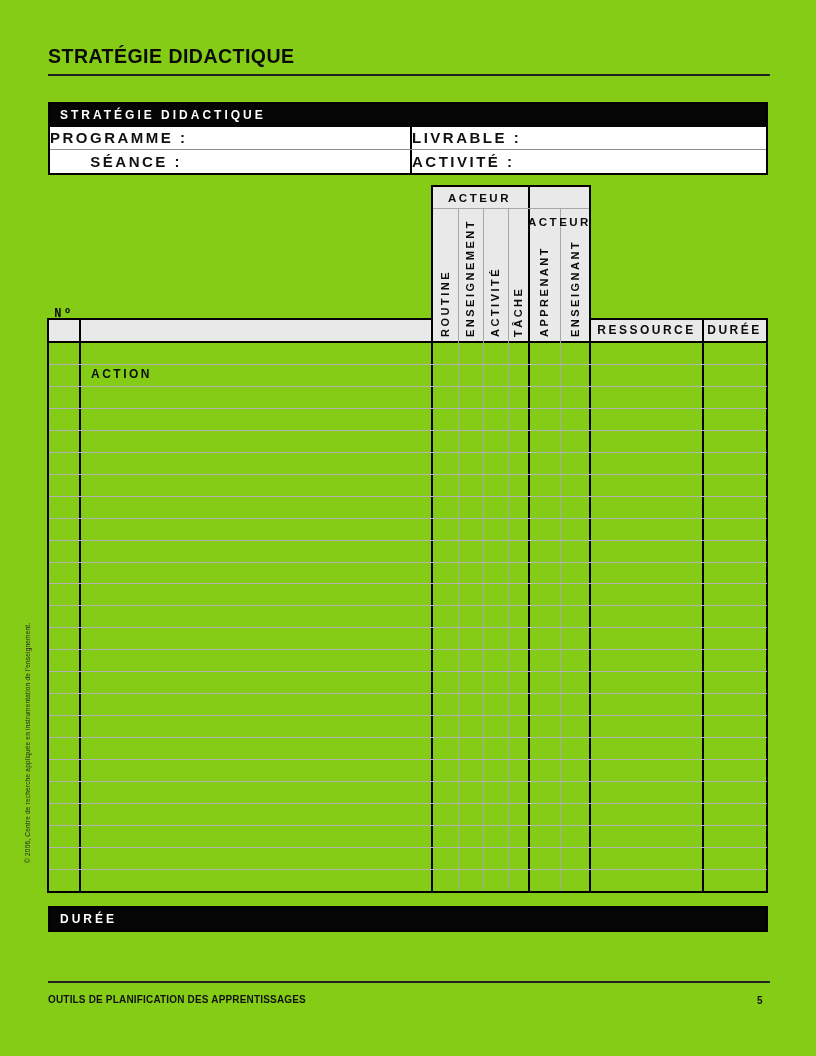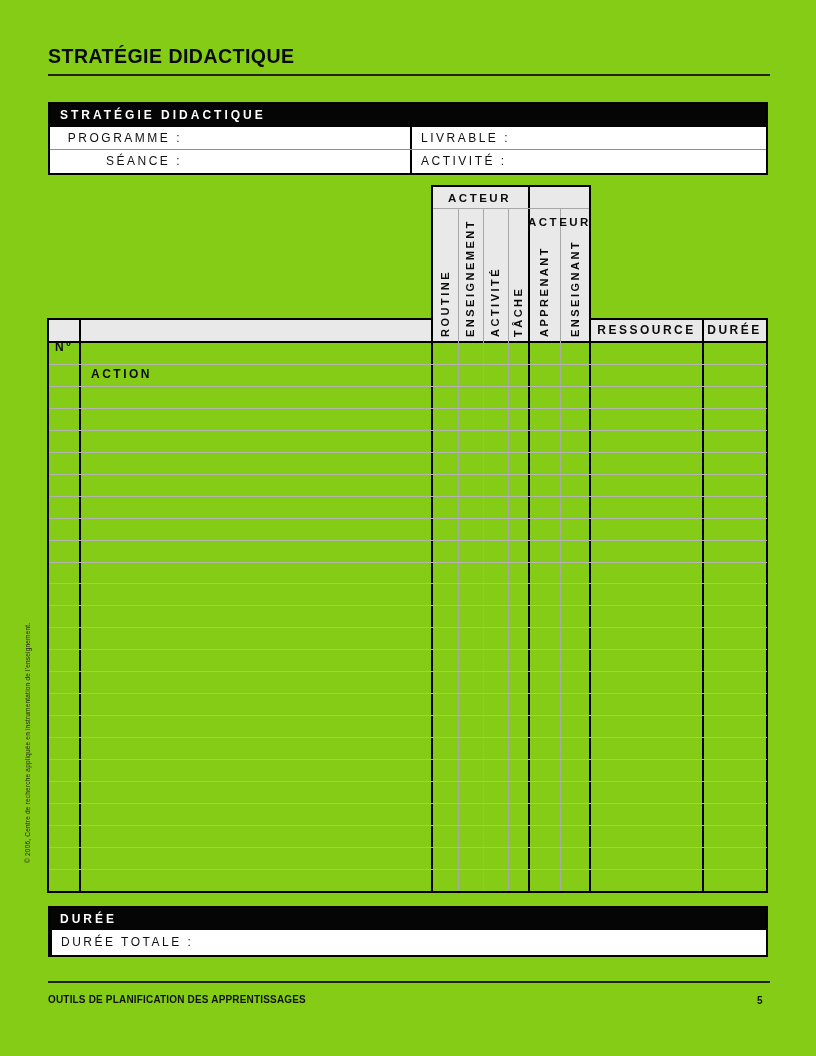--- a/index.html
+++ b/index.html
@@ -19,25 +19,25 @@
   .form-block{
     position:absolute;left:48px;width:720px;border:2px solid #000;box-sizing:border-box;
     background:#fff;
   }
   .black-bar{
     background:#050505;color:#fff;font-size:12px;font-weight:bold;letter-spacing:3px;
     line-height:23px;height:23px;padding-left:10px;white-space:nowrap;
   }
   .field-row{display:flex;width:100%;}
   .field-cell{
-    box-sizing:border-box;font-size:12px;font-weight:normal;letter-spacing:2.5px;
+    box-sizing:border-box;font-size:15px;font-weight:bold;letter-spacing:2.5px;
     line-height:22px;white-space:nowrap;overflow:hidden;
   }
   .fc-left{width:360px;}
-  .fc-right{flex:1;border-left:2px solid #000;padding-left:9px;}
+  .fc-right{flex:1;border-left:2px solid #000;}
   .row-sep{border-top:1px solid #8f8f8f;}
   .right-align-label{display:inline-block;width:132px;text-align:right;}
   
   .graybg{position:absolute;background:#e9e9e9;}
   
   .vl{position:absolute;background:#000;width:2px;}
   .hl{position:absolute;background:#000;height:2px;}
   .vl.thin{width:1px;background:#a8a8a8;}
   .hl.thin{height:1px;background:#a8a8a8;}
   
@@ -120,21 +120,21 @@
   <div class="group-label" style="left:431px;top:188px;width:97px;">ACTEUR</div>
   <div class="group-label" style="left:528px;top:188px;width:61px;margin-top:24px;">ACTEUR</div>
 
   <div class="vert-label" style="left:439px;top:337px;">ROUTINE</div>
   <div class="vert-label" style="left:464px;top:337px;">ENSEIGNEMENT</div>
   <div class="vert-label" style="left:489px;top:337px;">ACTIVITÉ</div>
   <div class="vert-label" style="left:512px;top:337px;">TÂCHE</div>
   <div class="vert-label" style="left:538px;top:337px;">APPRENANT</div>
   <div class="vert-label" style="left:569px;top:337px;">ENSEIGNANT</div>
 
-  <div class="cell-label centered" style="left:48px;top:337px;width:32px;">Nº</div>
+  <div class="cell-label centered" style="left:48px;top:304px;width:32px;font-family:Liberation Mono, monospace;">Nº</div>
   <div class="cell-label" style="left:91px;top:320px;margin-top:44px;">ACTION</div>
   <div class="cell-label centered" style="left:591px;top:320px;width:111px;">RESSOURCE</div>
   <div class="cell-label centered" style="left:703px;top:320px;width:63px;">DURÉE</div>
 
   <div id="body-rows">
       <div class="body-row"></div>
       <div class="body-row"></div>
       <div class="body-row"></div>
       <div class="body-row"></div>
       <div class="body-row"></div>
@@ -156,21 +156,20 @@
       <div class="body-row"></div>
       <div class="body-row"></div>
       <div class="body-row"></div>
       <div class="body-row"></div>
       <div class="body-row"></div>
     </div>
 
   <div class="form-block" style="top:906px;">
     <div class="black-bar" style="height:22px;line-height:22px;">DURÉE</div>
     <div class="field-row">
-      <div class="field-cell fc-right" style="line-height:25px;"><span>DURÉE TOTALE :</span><span></span></div>
     </div>
   </div>
 
   <div class="rule" style="left:48px;top:981px;width:722px;height:1.5px;"></div>
   <div id="footer-text">OUTILS DE PLANIFICATION DES APPRENTISSAGES</div>
   <div id="page-number">5</div>
 
   <div id="copyright">© 2006, Centre de recherche appliquée en instrumentation de l'enseignement.</div>
 
 </div>

